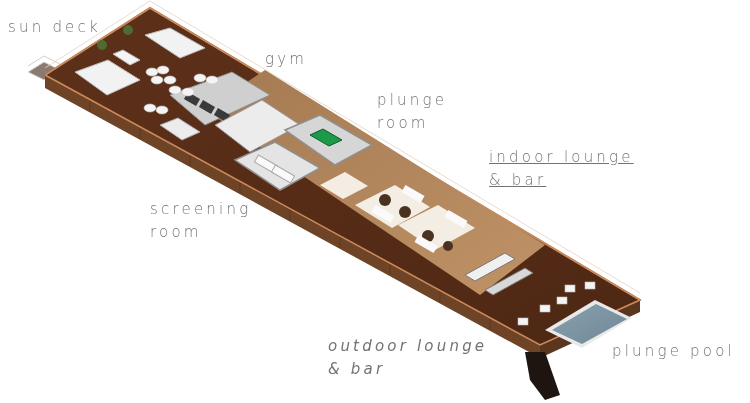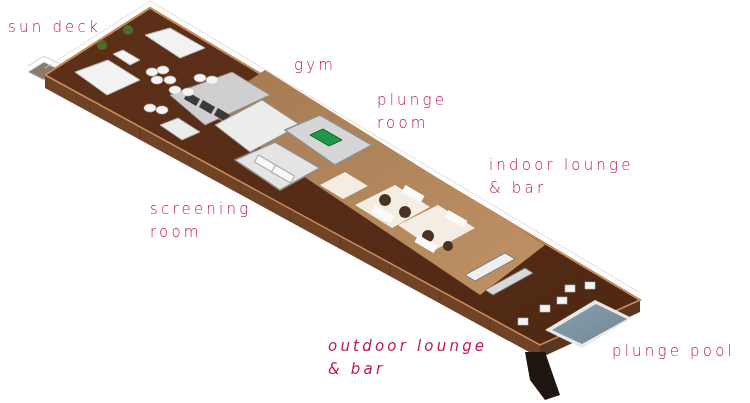--- a/index.html
+++ b/index.html
@@ -1,19 +1,19 @@
 <!DOCTYPE html>
 <html><head>
 <meta charset="utf-8">
 <style>
   html, body { margin:0; padding:0; background:#ffffff; }
   body { width:750px; height:403px; position:relative; overflow:hidden;
          font-family:"DejaVu Sans", sans-serif; }
   #stage { position:absolute; left:0; top:0; width:750px; height:403px; }
-  .label { position:absolute; color:#be185d; font-size:15px; letter-spacing:3.2px;
+  .label { position:absolute; color:#737373; font-size:15px; letter-spacing:3.2px;
            font-weight:300; line-height:19px; white-space:nowrap; }
   .label span { display:block; }
   .right { text-align:left; }
 </style>
 </head>
 <body>
 
 <svg id="stage" viewBox="0 0 750 403" xmlns="http://www.w3.org/2000/svg">
   <defs>
     <linearGradient id="wood" x1="0" y1="0" x2="1" y2="1">
@@ -134,30 +134,30 @@
   <g>
     <polygon points="545,330 595,300 632,318 582,348" fill="#e9e9e9"></polygon>
     <polygon points="552,330 596,304 627,319 582,344" fill="url(#water)"></polygon>
   </g>
 </svg>
 
 <div class="label" style="left:8px; top:18px;">
   <span>sun deck</span>
 </div>
 
-<div class="label" style="left:294px; top:50px;margin-top:6px;">
+<div class="label" style="left:265px; top:50px;">
   <span>gym</span>
 </div>
 
 <div class="label" style="left:377px; top:91px;">
   <span>plunge</span>
   <span style="margin-top:4px;">room</span>
 </div>
 
-<div class="label" style="left:489px; top:156px;">
+<div class="label" style="left:489px; top:148px;text-decoration:underline;">
   <span>indoor lounge</span>
   <span style="margin-top:4px;">&amp; bar</span>
 </div>
 
 <div class="label right" style="left:150px; top:200px; width:103px;">
   <span>screening</span>
   <span style="margin-top:4px;">room</span>
 </div>
 
 <div class="label right" style="left:328px; top:337px; width:160px;font-style:italic;">

